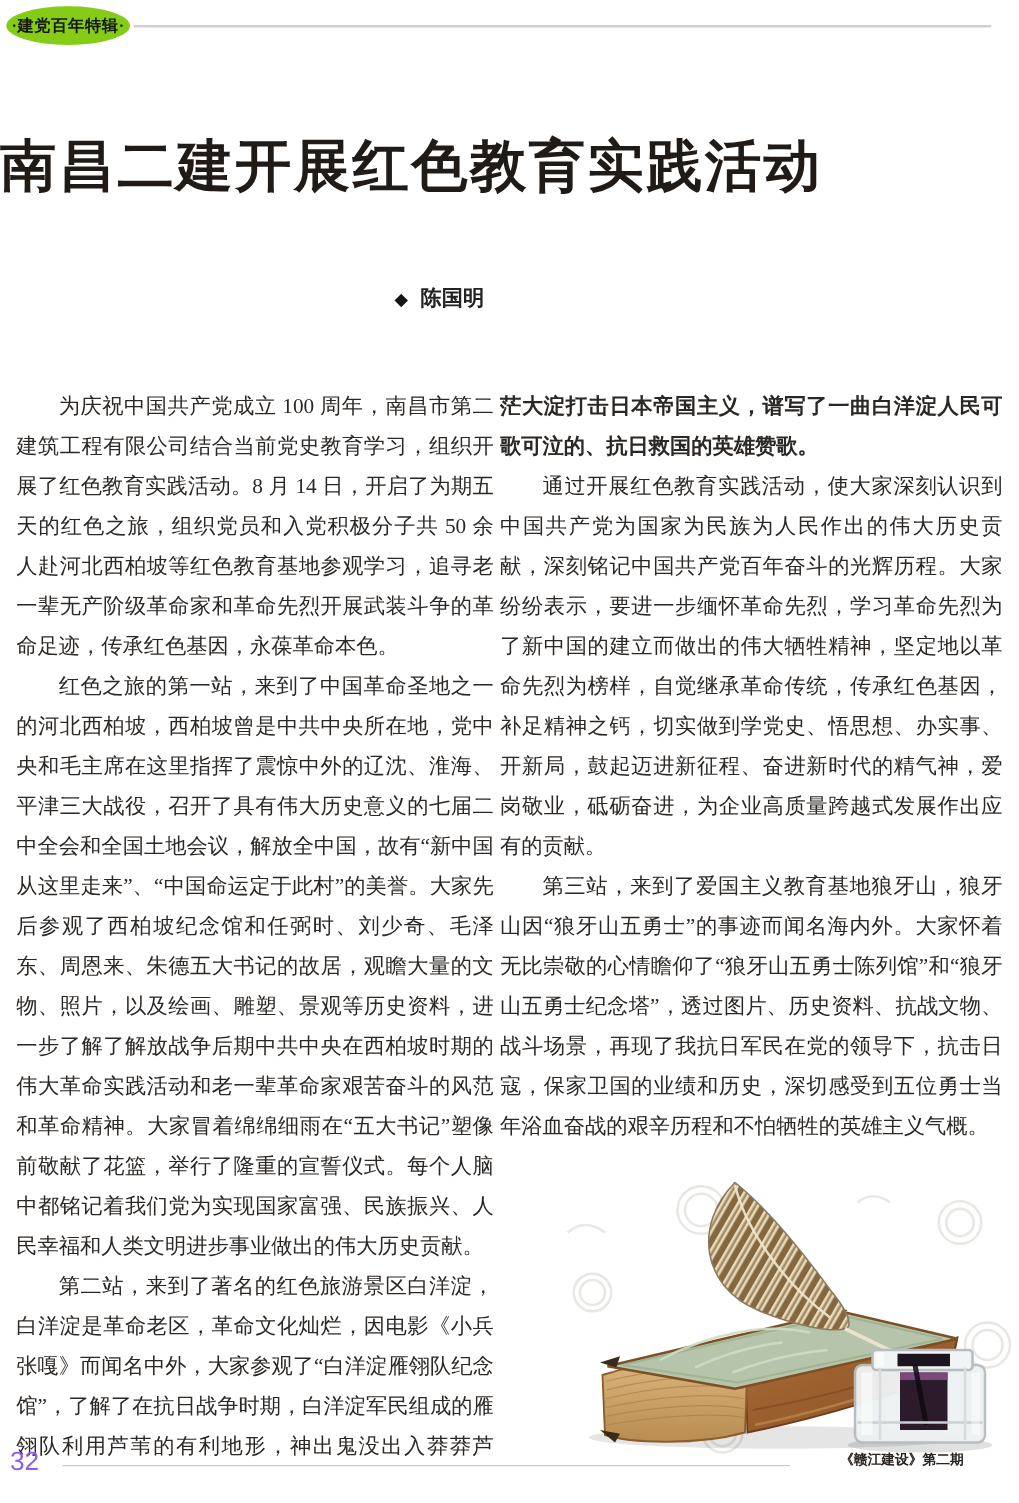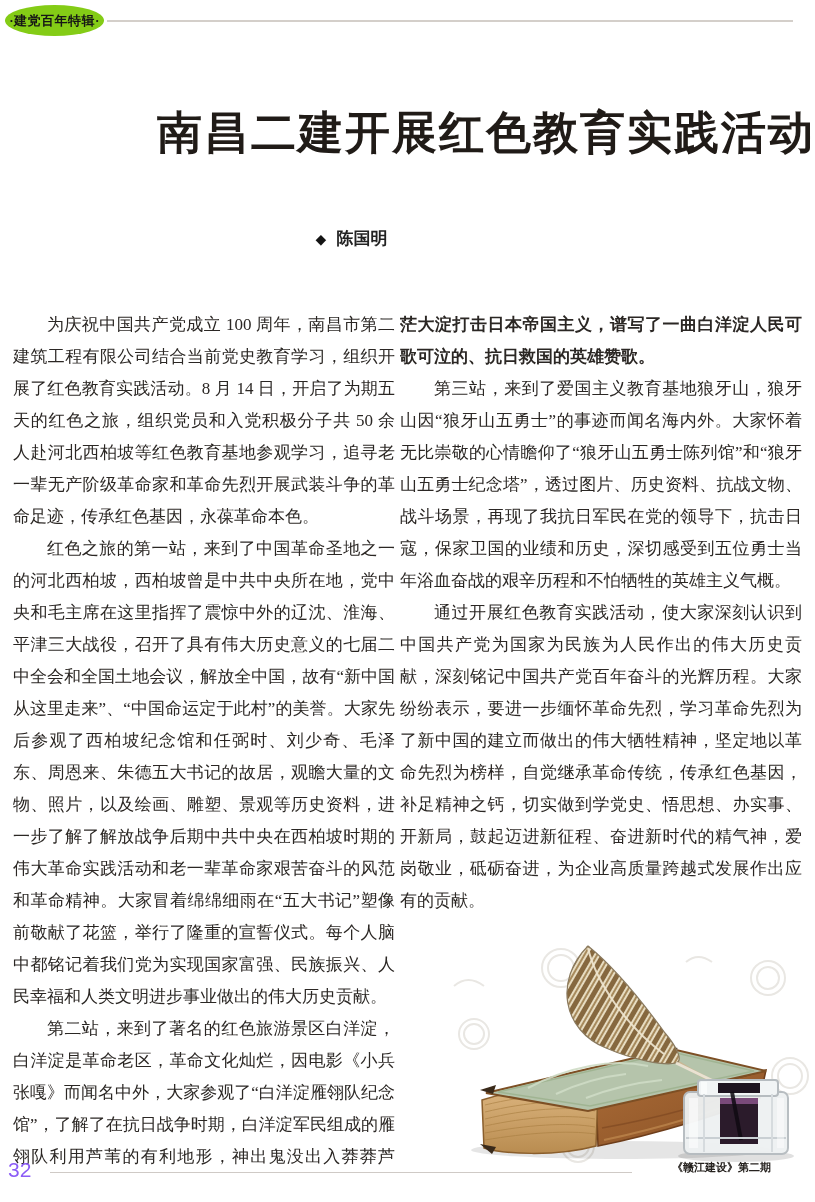--- a/index.html
+++ b/index.html
@@ -9,21 +9,21 @@
   }
   
   .badge{
     position:absolute;left:5px;top:5px;width:99px;height:31px;border-radius:50%;
     background:#84cc16;display:flex;align-items:center;justify-content:center;
     font-size:13px;font-weight:bold;color:#161616;letter-spacing:.5px;white-space:nowrap;
   }
   .header-rule{position:absolute;left:107px;top:20px;width:686px;height:2px;background:#d4cfca;}
   
   .title{
-    position:absolute;left:0;top:103px;width:815px;text-align:right;
+    position:absolute;left:0;top:103px;width:815px;text-align:left;
     font-size:45px;font-weight:700;color:#201b17;letter-spacing:2px;margin:0;
   }
   .author-line{
     position:absolute;left:0;top:227px;width:703px;text-align:center;
     font-size:17px;font-weight:700;color:#222222;
   }
   .author-line .diamond{font-size:14px;margin-right:10px;color:#141414;}
   
   .col{position:absolute;top:309px;font-size:17px;line-height:32px;text-align:justify;overflow:hidden;}
   .col p{margin:0;text-indent:2em;}
@@ -59,22 +59,22 @@
   </div>
 
   <div class="col col-left">
     <p>为庆祝中国共产党成立 100 周年，南昌市第二建筑工程有限公司结合当前党史教育学习，组织开展了红色教育实践活动。8 月 14 日，开启了为期五天的红色之旅，组织党员和入党积极分子共 50 余人赴河北西柏坡等红色教育基地参观学习，追寻老一辈无产阶级革命家和革命先烈开展武装斗争的革命足迹，传承红色基因，永葆革命本色。</p>
     <p>红色之旅的第一站，来到了中国革命圣地之一的河北西柏坡，西柏坡曾是中共中央所在地，党中央和毛主席在这里指挥了震惊中外的辽沈、淮海、平津三大战役，召开了具有伟大历史意义的七届二中全会和全国土地会议，解放全中国，故有“新中国从这里走来”、“中国命运定于此村”的美誉。大家先后参观了西柏坡纪念馆和任弼时、刘少奇、毛泽东、周恩来、朱德五大书记的故居，观瞻大量的文物、照片，以及绘画、雕塑、景观等历史资料，进一步了解了解放战争后期中共中央在西柏坡时期的伟大革命实践活动和老一辈革命家艰苦奋斗的风范和革命精神。大家冒着绵绵细雨在“五大书记”塑像前敬献了花篮，举行了隆重的宣誓仪式。每个人脑中都铭记着我们党为实现国家富强、民族振兴、人民幸福和人类文明进步事业做出的伟大历史贡献。</p>
     <p>第二站，来到了著名的红色旅游景区白洋淀，白洋淀是革命老区，革命文化灿烂，因电影《小兵张嘎》而闻名中外，大家参观了“白洋淀雁翎队纪念馆”，了解了在抗日战争时期，白洋淀军民组成的雁翎队利用芦苇的有利地形，神出鬼没出入莽莽芦荡，辗转茫</p>
   </div>
 
   <div class="col col-right">
     <p class="cont">茫大淀打击日本帝国主义，谱写了一曲白洋淀人民可歌可泣的、抗日救国的英雄赞歌。</p>
+    <p>通过开展红色教育实践活动，使大家深刻认识到中国共产党为国家为民族为人民作出的伟大历史贡献，深刻铭记中国共产党百年奋斗的光辉历程。大家纷纷表示，要进一步缅怀革命先烈，学习革命先烈为了新中国的建立而做出的伟大牺牲精神，坚定地以革命先烈为榜样，自觉继承革命传统，传承红色基因，补足精神之钙，切实做到学党史、悟思想、办实事、开新局，鼓起迈进新征程、奋进新时代的精气神，爱岗敬业，砥砺奋进，为企业高质量跨越式发展作出应有的贡献。</p>
     <p>第三站，来到了爱国主义教育基地狼牙山，狼牙山因“狼牙山五勇士”的事迹而闻名海内外。大家怀着无比崇敬的心情瞻仰了“狼牙山五勇士陈列馆”和“狼牙山五勇士纪念塔”，透过图片、历史资料、抗战文物、战斗场景，再现了我抗日军民在党的领导下，抗击日寇，保家卫国的业绩和历史，深切感受到五位勇士当年浴血奋战的艰辛历程和不怕牺牲的英雄主义气概。</p>
-    <p>通过开展红色教育实践活动，使大家深刻认识到中国共产党为国家为民族为人民作出的伟大历史贡献，深刻铭记中国共产党百年奋斗的光辉历程。大家纷纷表示，要进一步缅怀革命先烈，学习革命先烈为了新中国的建立而做出的伟大牺牲精神，坚定地以革命先烈为榜样，自觉继承革命传统，传承红色基因，补足精神之钙，切实做到学党史、悟思想、办实事、开新局，鼓起迈进新征程、奋进新时代的精气神，爱岗敬业，砥砺奋进，为企业高质量跨越式发展作出应有的贡献。</p>
   </div>
 
   <div class="photo">
     <svg width="376" height="222" viewBox="0 0 376 222" xmlns="http://www.w3.org/2000/svg">
       <defs>
         <linearGradient id="pagegrad" x1="0" y1="0" x2="0" y2="1">
           <stop offset="0" stop-color="#dcb57f"></stop>
           <stop offset="1" stop-color="#b98c50"></stop>
         </linearGradient>
         <linearGradient id="leathergrad" x1="0" y1="0" x2="1" y2="1">

